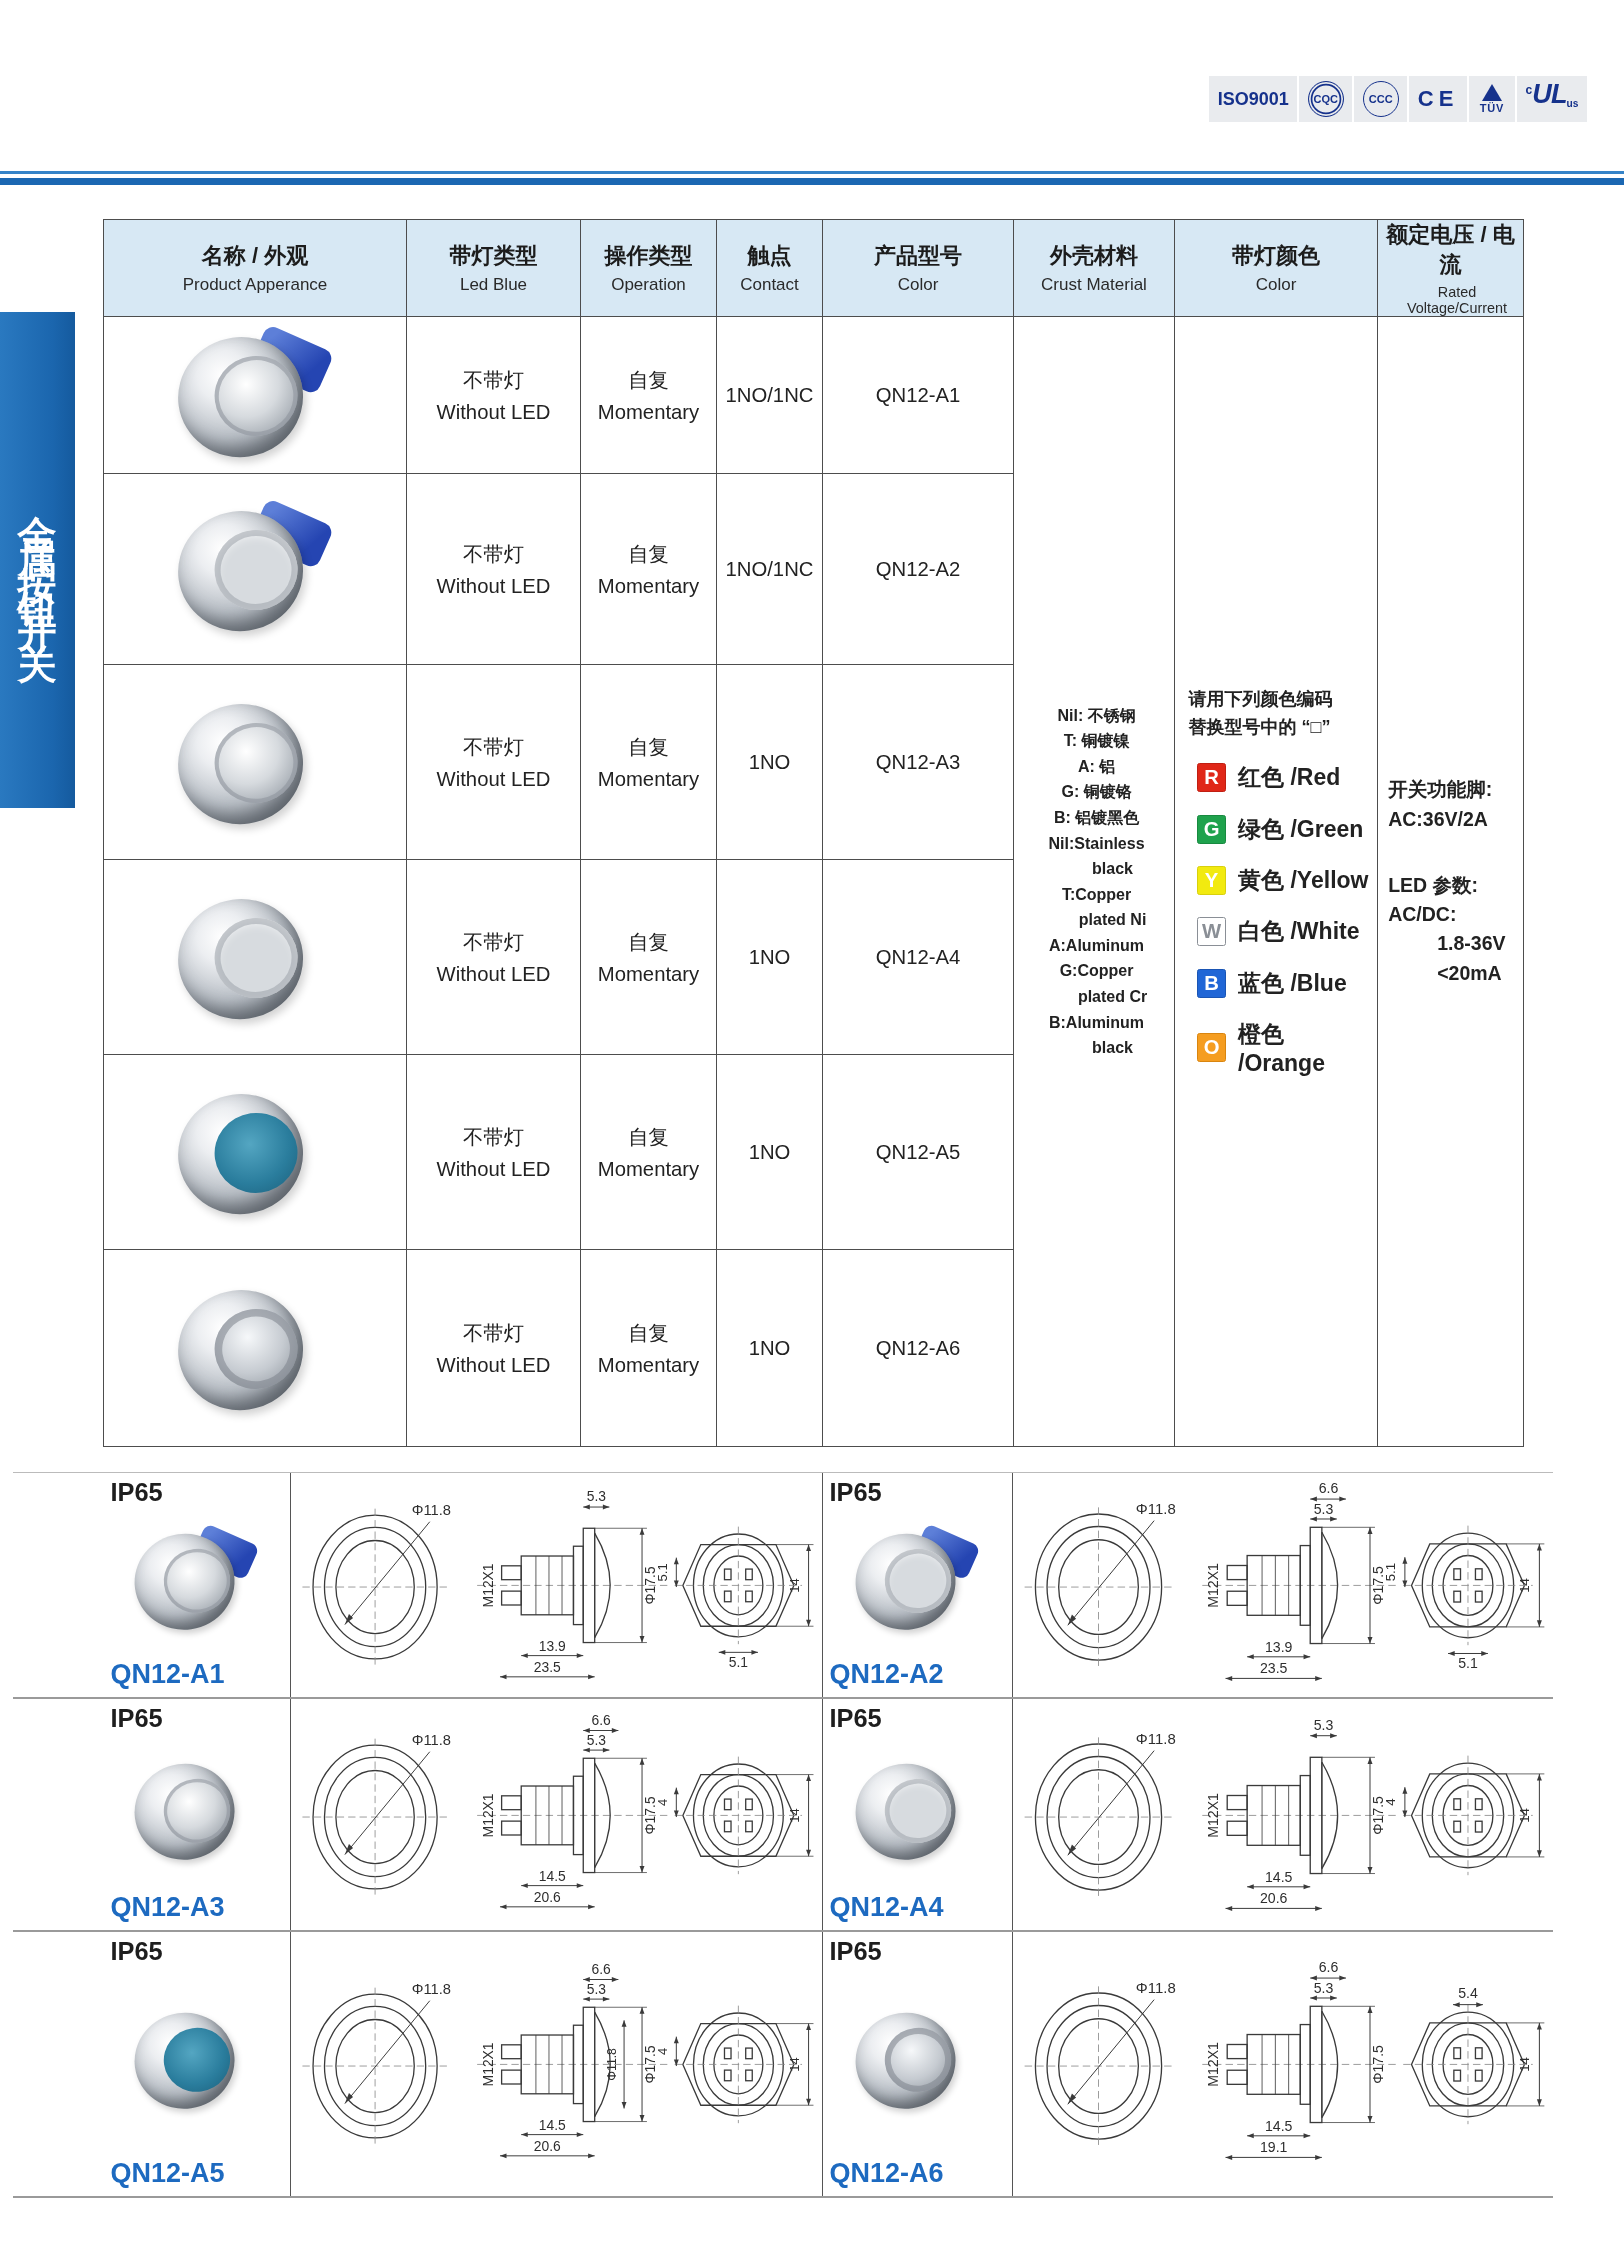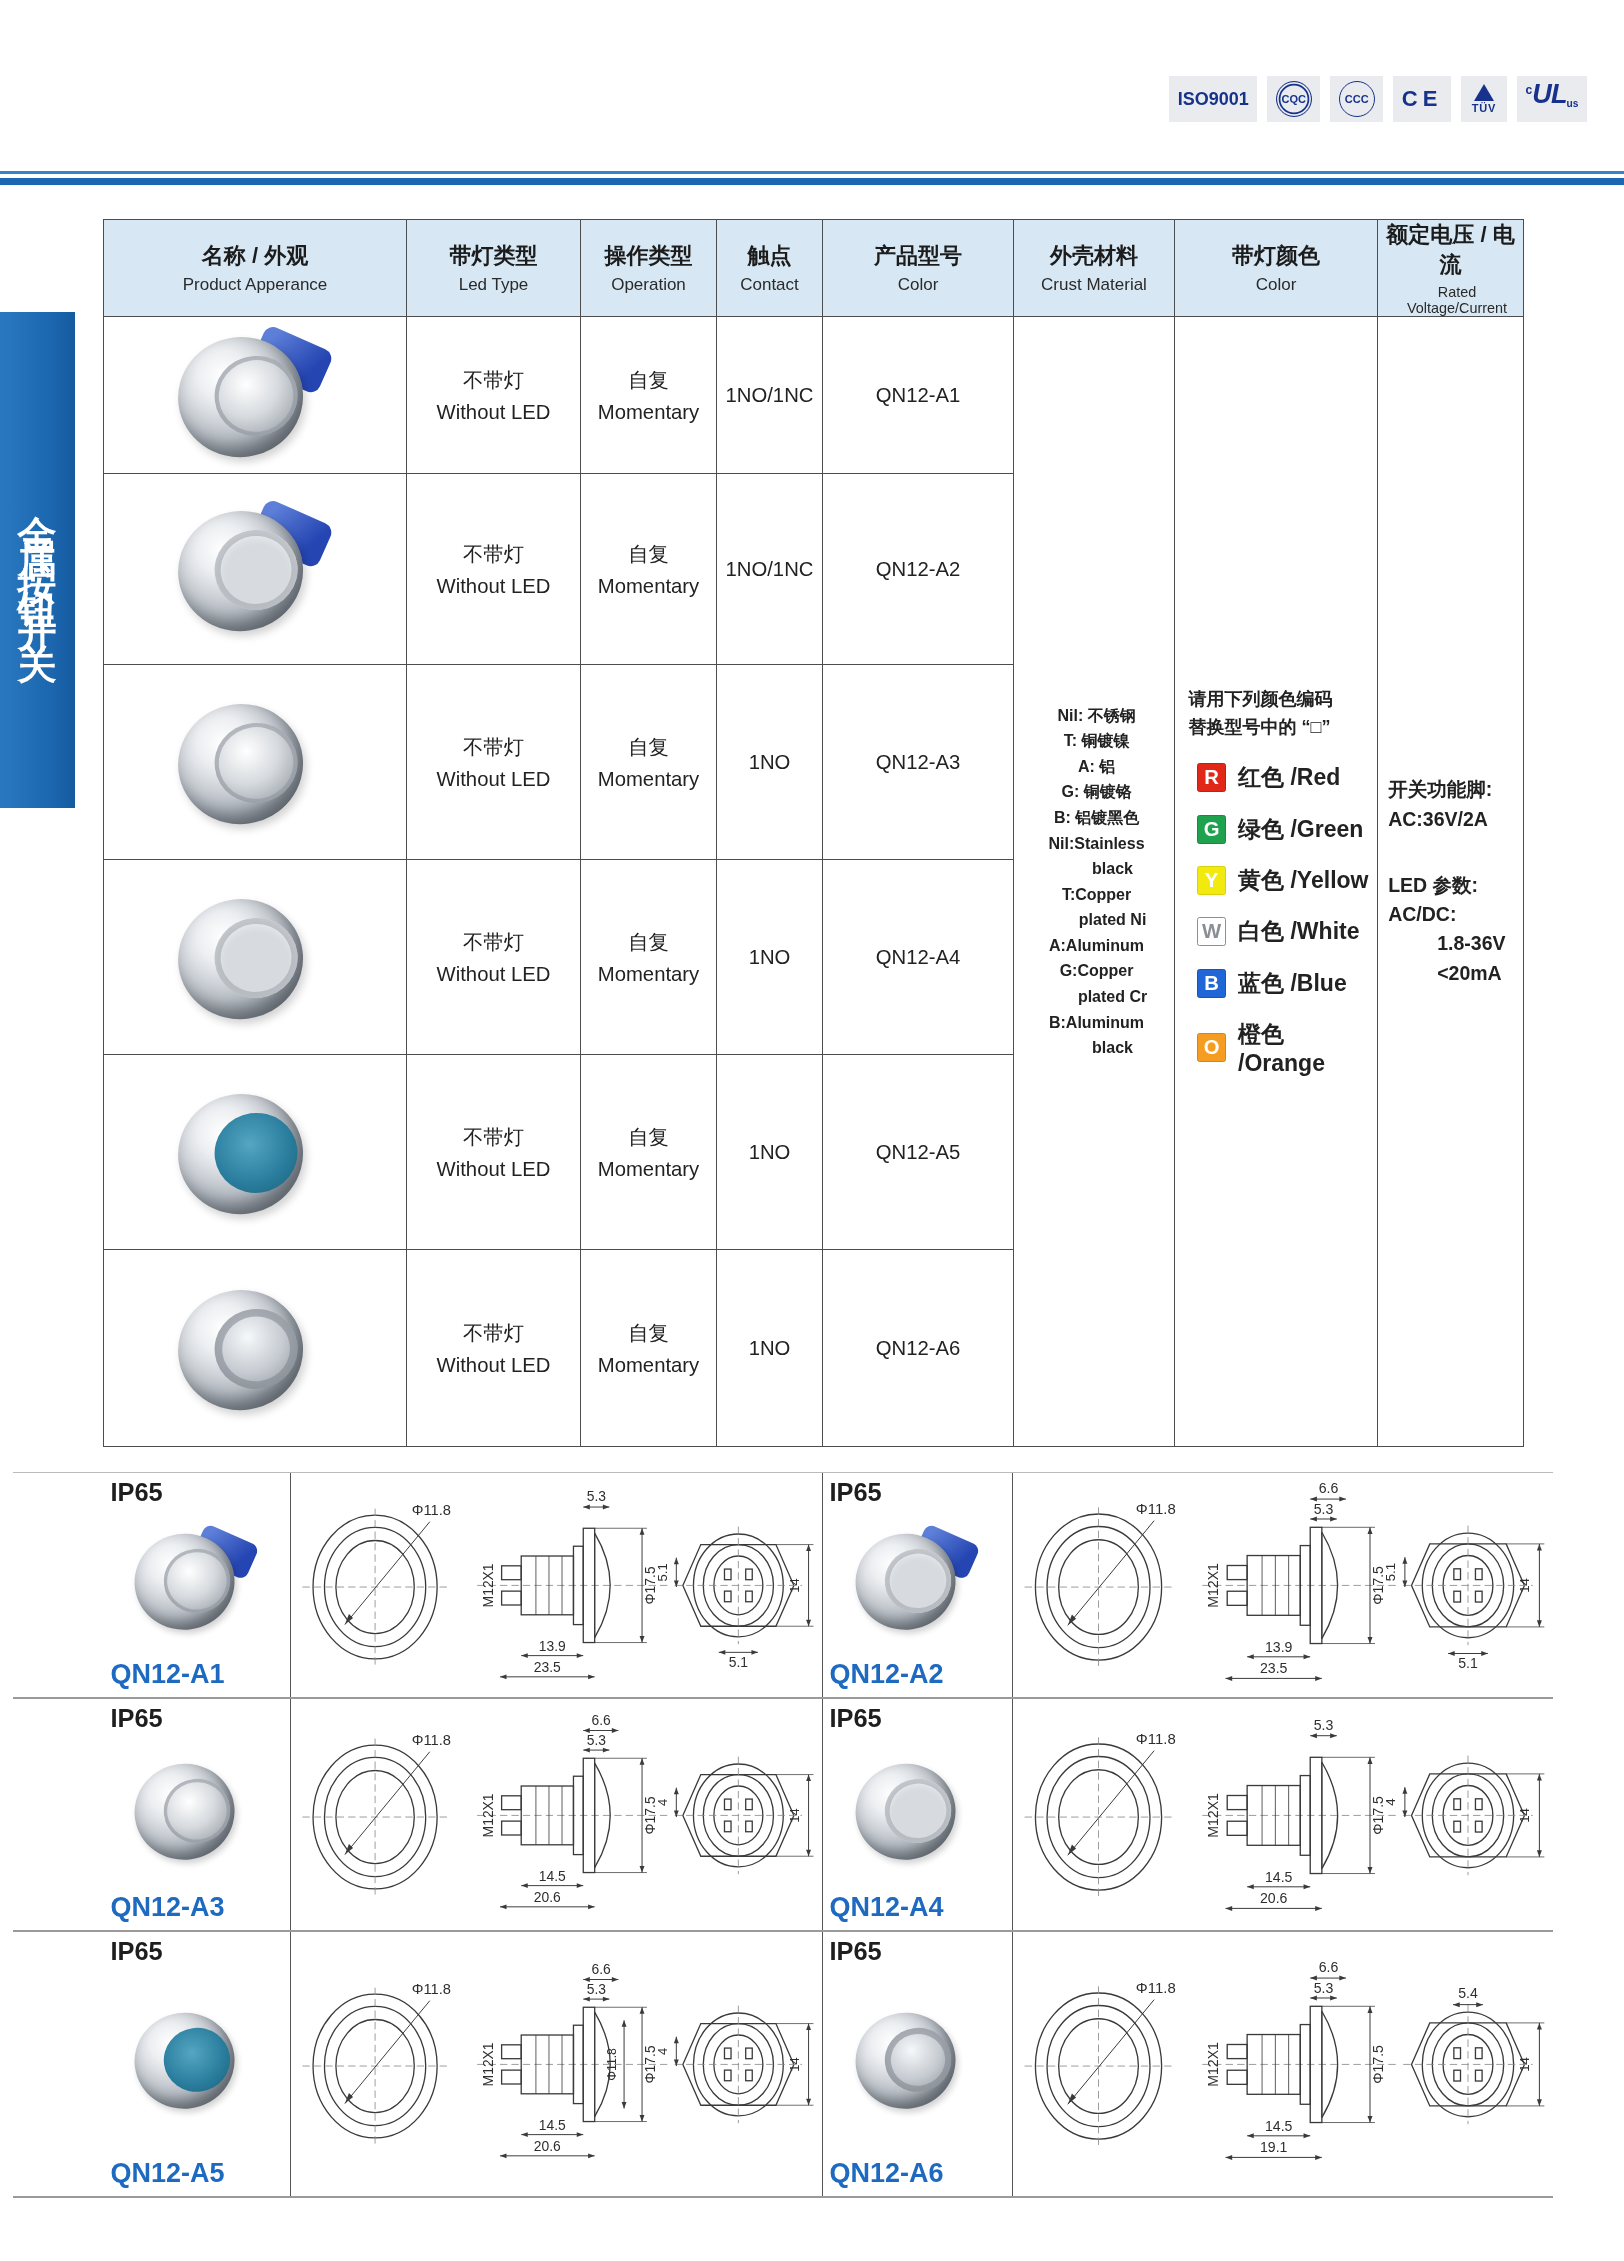--- a/index.html
+++ b/index.html
@@ -1,20 +1,20 @@
 <!DOCTYPE html>
 <html style="font-size:13.6px"><head>
 <meta charset="utf-8">
 <style>
   html,body{margin:0;padding:0;background:#fff;}
   #root{position:relative;width:1624px;height:2261px;background:#fff;overflow:hidden;
         font-family:"Liberation Sans","DejaVu Sans",sans-serif;color:#222;margin:0 auto;}
 
   
-  #certs{position:absolute;top:76px;right:37px;display:flex;gap:10px;align-items:stretch;}
+  #certs{position:absolute;top:76px;right:37px;display:flex;gap:2px;align-items:stretch;}
   .badge{min-width:46px;height:46px;background:#e9ebee;display:flex;align-items:center;justify-content:center;
          padding:0 8.5px;color:#16328c;box-sizing:border-box;}
   .cert-text{font-weight:700;font-size:18px;}
   .circ{width:34px;height:34px;border:1.7px solid #16328c;border-radius:50%;display:flex;align-items:center;
         justify-content:center;font-size:11px;font-weight:700;box-shadow:0 0 0 2.5px #e9ebee inset;}
   .circ.dbl{box-shadow:0 0 0 1.7px #e9ebee inset,0 0 0 3.4px #16328c inset;}
   .ce-text{font-size:22px;font-weight:700;letter-spacing:5.1px;font-family:"Liberation Sans",sans-serif;}
   .badge-tuv{flex-direction:column;justify-content:center;gap:0.8px;}
   .tuv-tri{width:0;height:0;border-left:10.2px solid transparent;border-right:10.2px solid transparent;
            border-bottom:17px solid #16328c;}
@@ -139,21 +139,21 @@
         <col style="width:146px">
     </colgroup>
     <thead>
         <tr id="head-row">
           <th>
             <div class="cn">名称 / 外观</div>
             <div class="en">Product Apperance</div>
           </th>
           <th>
             <div class="cn">带灯类型</div>
-            <div class="en">Led Type</div>
+            <div class="en">Led Blue</div>
           </th>
           <th>
             <div class="cn">操作类型</div>
             <div class="en">Operation</div>
           </th>
           <th>
             <div class="cn">触点</div>
             <div class="en">Contact</div>
           </th>
           <th>

